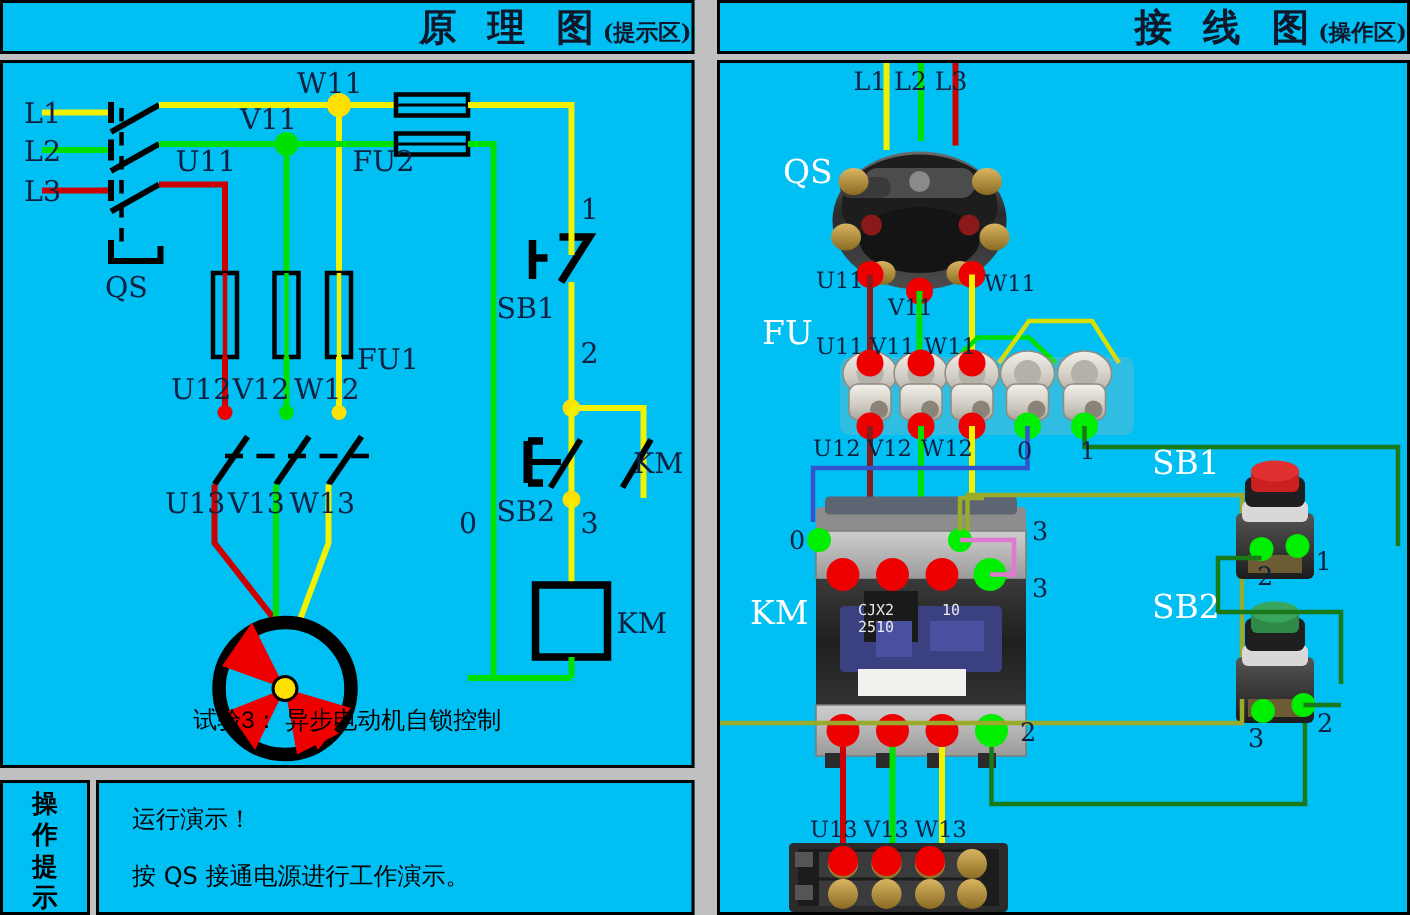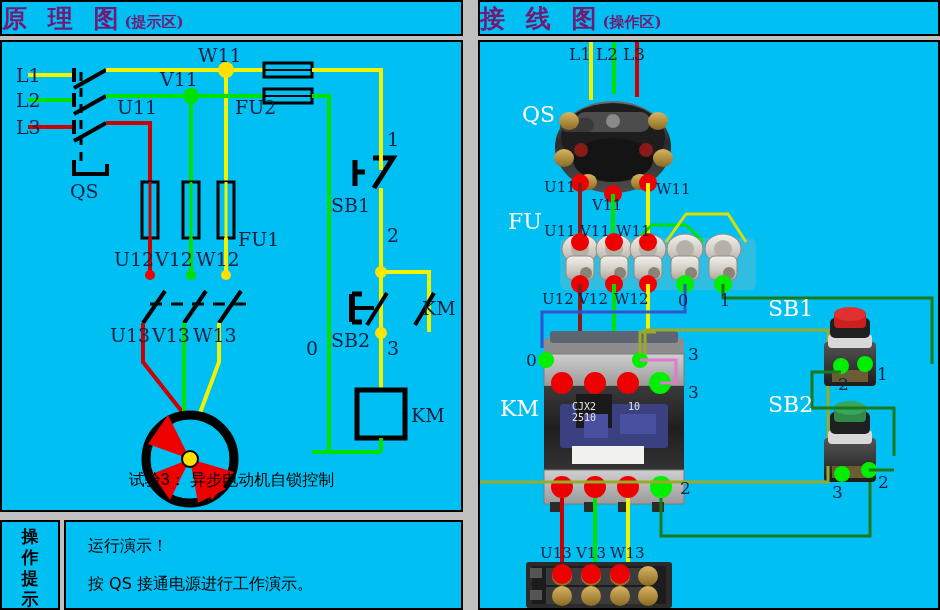--- a/index.html
+++ b/index.html
@@ -20,22 +20,22 @@
   #hint-label   { left: 0;  top: 520px; width: 60px; height: 90px; }
   #hint-body    { left: 64px; top: 520px; width: 399px; height: 90px; }
 
   
   #right-header { left: 478px; top: 0;  width: 462px; height: 36px; }
   #right-body   { left: 478px; top: 40px; width: 462px; height: 570px; }
 
   .hdr-text {
     position: absolute; left: 0; right: 0; top: 50%;
     transform: translateY(-50%);
-    text-align: left;
-    color: #701a75; font-size: 25px; font-weight: bold;
+    text-align: right;
+    color: #0f172a; font-size: 25px; font-weight: bold;
     letter-spacing: 6px;
     font-family: "DejaVu Serif", serif;
     white-space: nowrap;
   }
   .hdr-sub { font-size: 15px; letter-spacing: 0; font-weight: bold; }
 
   .vlabel {
     position: absolute; left: 50%; top: 4px;
     transform: translateX(-50%);
     width: 26px;

